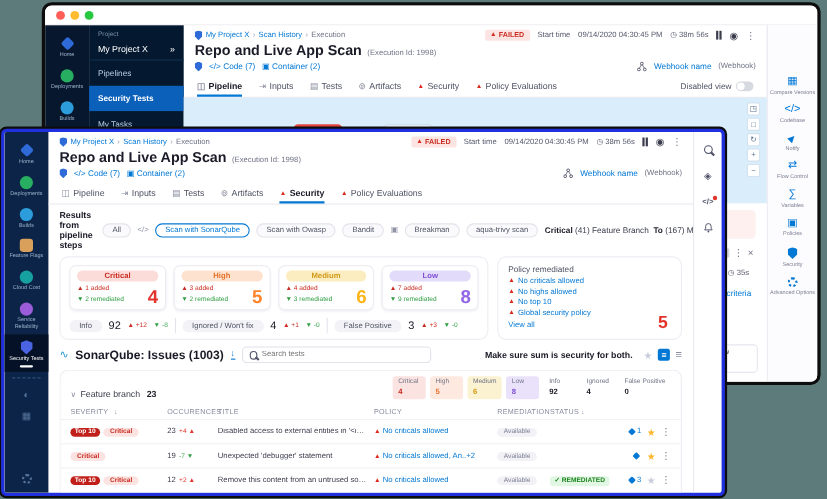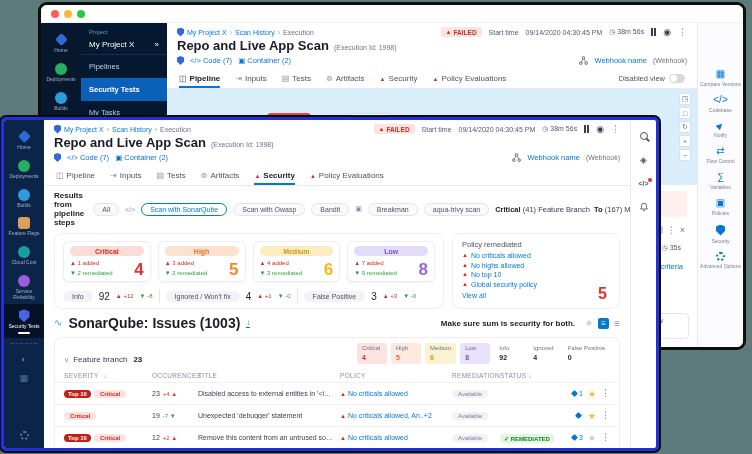--- a/index.html
+++ b/index.html
@@ -136,21 +136,21 @@
 .t-dn{color:#2f9e44;font-size:6px;white-space:nowrap}
 .t-sep{width:1px;height:14px;background:#e4e4ec}
 .policy-card{width:168px;border:1px solid #ededf3;border-radius:8px;padding:6px 9px;position:relative;flex-shrink:0;background:#fff}
 .pc-title{font-size:7.5px;color:#4f5264;margin-bottom:3px}
 .pc-item{display:flex;gap:3px;font-size:7px;color:#0278d5;margin:2.5px 0;cursor:pointer}
 .pc-viewall{font-size:7px;color:#0278d5;margin-top:4px;cursor:pointer}
 .pc-count{position:absolute;right:12px;bottom:5px;font-size:16px;font-weight:bold;color:#e3342c}
 
 .sonar-row{display:flex;align-items:center;gap:6px;flex-shrink:0}
 .sq-wave{color:#2d9cdb;font-size:10px;line-height:1}
-.sq-title{font-size:14px;font-weight:bold;color:#1b1b28}
+.sq-title{font-size:11px;font-weight:bold;color:#1b1b28}
 .dl{color:#0278d5;font-size:8px;border-bottom:1.5px solid #0278d5;line-height:1;cursor:pointer}
 .search{display:flex;align-items:center;gap:4px;border:1px solid #e2e2ea;border-radius:4px;padding:2.5px 6px;width:172px;background:#fff}
 .search input{border:0;outline:0;font-size:7px;width:100%;font-family:inherit;color:#3a3c4c}
 .note{margin-left:auto;font-size:8px;font-weight:bold;color:#1b1b28;white-space:nowrap}
 .viewbtns{display:flex;align-items:center;gap:5px;margin-left:4px}
 .star-tb{color:#c9ccda;font-size:9px;cursor:pointer}
 .vb-list{width:11px;height:11px;background:#0278d5;border-radius:2px;color:#fff;font-size:8px;display:grid;place-items:center;cursor:pointer}
 .vb-menu{color:#8a8da0;font-size:10px;cursor:pointer}
 
 .group-card{flex:1;border:1px solid #ededf3;border-radius:8px 8px 0 0;border-bottom:0;display:flex;flex-direction:column;overflow:hidden;min-height:0}
@@ -588,20 +588,24 @@
                   <span>Global security policy</span>
                 </div>
               <div class="pc-viewall">View all</div>
               <div class="pc-count">5</div>
             </div>
           </div>
           <div class="sonar-row">
             <span class="sq-wave">∿</span>
             <span class="sq-title">SonarQube: Issues (1003)</span>
             <span class="dl">↓</span>
+            <span class="search">
+              <span class="i-search"></span>
+              <input placeholder="Search tests" style="">
+            </span>
             <span class="note">Make sure sum is security for both.</span>
             <span class="viewbtns">
               <span class="star-tb">★</span>
               <span class="vb-list">≡</span>
               <span class="vb-menu">≡</span>
             </span>
           </div>
           <div class="group-card">
             <div class="g-head">
               <span class="g-chev">∨</span>

